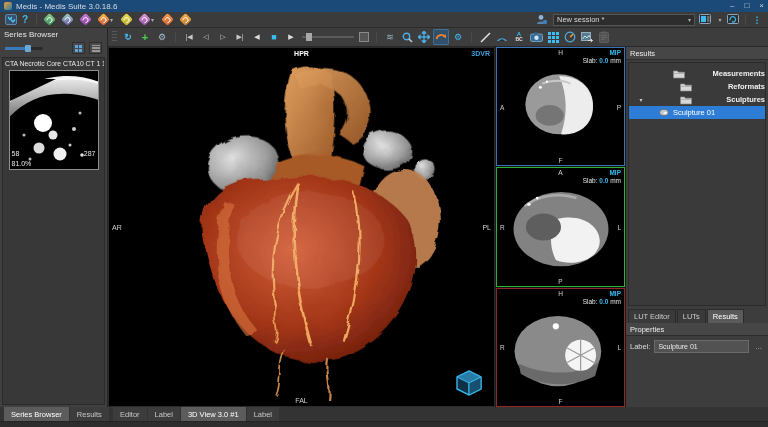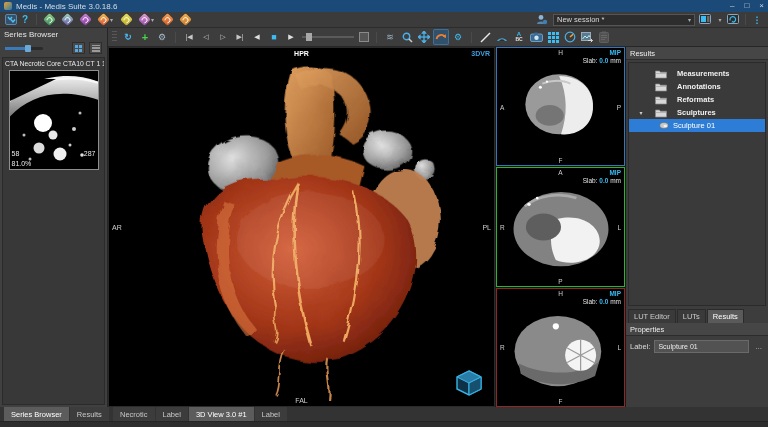--- a/index.html
+++ b/index.html
@@ -109,21 +109,21 @@
   .ml-slab { top:9px; right:3px; color:#e4e4e4; }
   .ml-slab .val { color:#3bbcf2; font-weight:bold; }
 
   
   .results-panel { width:142px; flex:0 0 142px; background:#3d3d3d; margin-left:1px;
                    display:flex; flex-direction:column; min-height:0; }
   .panel-header { height:13px; flex:0 0 13px; background:#464646; border-bottom:1px solid #2c2c2c;
                   font-size:7.5px; color:#eee; display:flex; align-items:center; padding:0 4px; }
   .tree { height:244px; flex:0 0 244px; margin:2px; background:#3a3a3a; border:1px solid #2b2b2b;
           overflow:hidden; padding-top:4px; }
-  .tree-row { height:13px; display:flex; align-items:center; padding-left:8px; gap:10px; cursor:default; }
+  .tree-row { height:13px; display:flex; align-items:center; padding-left:8px; gap:10px; cursor:default;justify-content:space-between; }
   .tree-row .tcaret { width:8px; font-size:6px; color:#ccc; text-align:center; }
   .tree-row svg { flex:0 0 auto; }
   .tree-row .tlabel { font-size:7.5px; font-weight:bold; color:#f0f0f0; white-space:nowrap; }
   .tree-child { height:13px; display:flex; align-items:center; gap:4px; padding-left:30px;
                 background:#2d7cd6; cursor:default; }
   .tree-child .tlabel { font-size:7.5px; color:#fff; white-space:nowrap; }
   .rp-tabs { display:flex; align-items:flex-end; padding:0 2px; gap:1px; height:15px; flex:0 0 15px; }
   .rtab { font-size:7.5px; color:#ccc; background:#3a3a3a; border:1px solid #2b2b2b; border-bottom:none;
           padding:2px 5px 2px; cursor:default; white-space:nowrap; }
   .rtab.active { background:#5a5a5a; color:#fff; }
@@ -524,28 +524,20 @@
 
                 <div class="tree-row">
                   <span class="tcaret"></span>
                   <svg width="12" height="10" viewBox="0 0 12 10">
                     <path d="M0.5,2 L0.5,9 L11.5,9 L11.5,3.2 L5.5,3.2 L4.3,2 Z" fill="#d8d8d8" stroke="#8a8a8a" stroke-width="0.7"></path>
                     <path d="M0.5,4.5 L11.5,4.5" stroke="#9a9a9a" stroke-width="0.6"></path>
                   </svg>
                   <span class="tlabel">Measurements</span>
                 </div>
 
-                <div class="tree-row">
-                  <span class="tcaret"></span>
-                  <svg width="12" height="10" viewBox="0 0 12 10">
-                    <path d="M0.5,2 L0.5,9 L11.5,9 L11.5,3.2 L5.5,3.2 L4.3,2 Z" fill="#d8d8d8" stroke="#8a8a8a" stroke-width="0.7"></path>
-                    <path d="M0.5,4.5 L11.5,4.5" stroke="#9a9a9a" stroke-width="0.6"></path>
-                  </svg>
-                  <span class="tlabel">Annotations</span>
-                </div>
 
 
                 <div class="tree-row">
                   <span class="tcaret"></span>
                   <svg width="12" height="10" viewBox="0 0 12 10">
                     <path d="M0.5,2 L0.5,9 L11.5,9 L11.5,3.2 L5.5,3.2 L4.3,2 Z" fill="#d8d8d8" stroke="#8a8a8a" stroke-width="0.7"></path>
                     <path d="M0.5,4.5 L11.5,4.5" stroke="#9a9a9a" stroke-width="0.6"></path>
                   </svg>
                   <span class="tlabel">Reformats</span>
                 </div>
@@ -591,21 +583,21 @@
   <div class="bottom-bar">
     <div class="bb-left">
 
         <span class="btab active">Series Browser</span>
 
         <span class="btab">Results</span>
       </div>
     <div class="bb-center">
 
         <span class="btab">
-          <span>Necrotic</span>
+          <span>Editor</span>
 
         </span>
 
         <span class="btab">
           <span>Label</span>
 
         </span>
 
         <span class="btab active">
           <span>3D View 3.0 #1</span>

